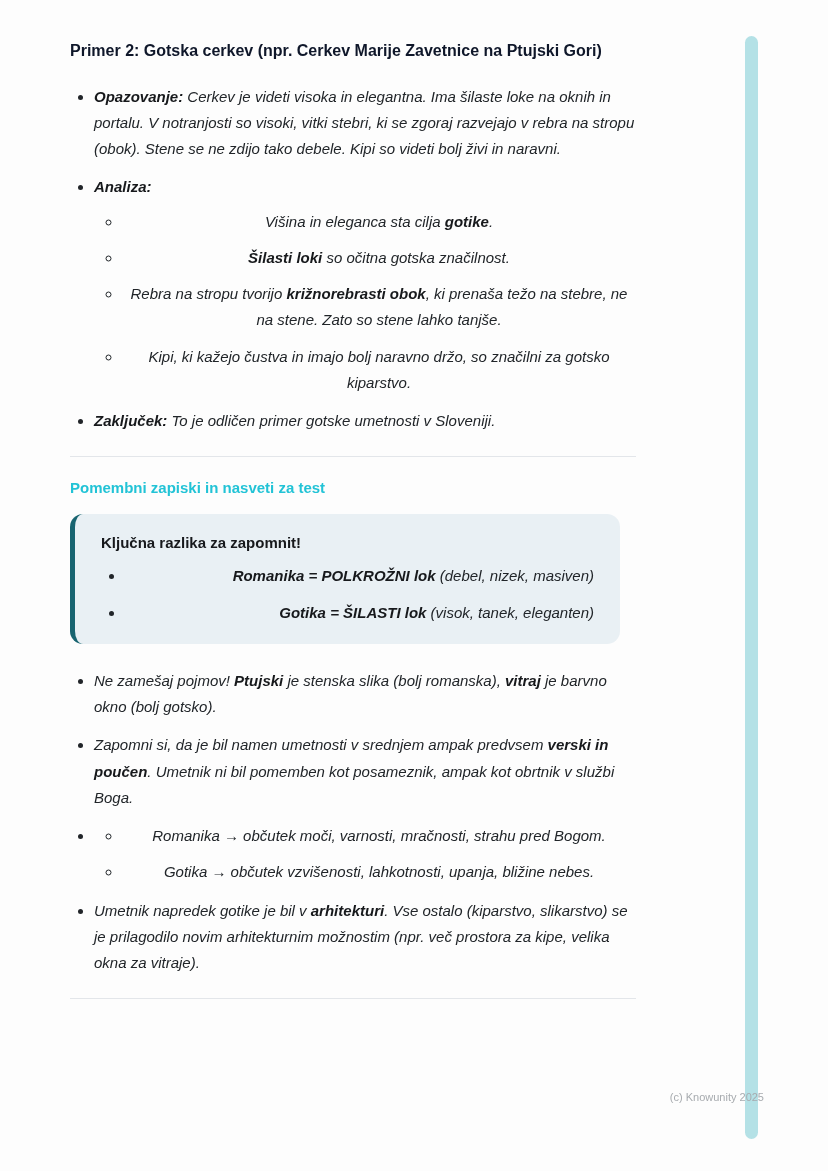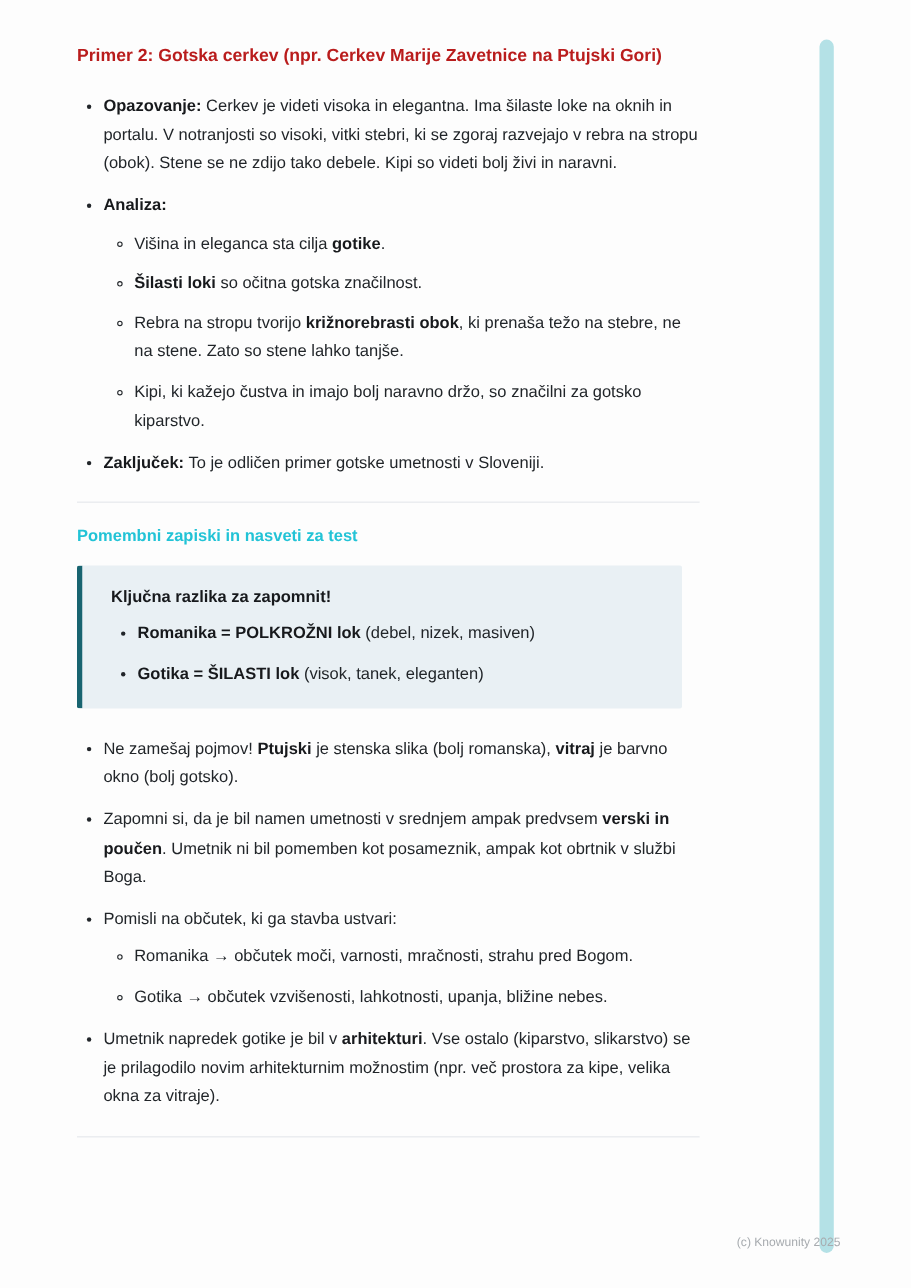--- a/index.html
+++ b/index.html
@@ -19,83 +19,84 @@
     position: absolute;
     left: 70px;
     top: 40px;
     width: 566px;
   }
   .doc-title {
     font-size: 16px;
     font-weight: 700;
     line-height: 1.35;
     margin-bottom: 22px;
-    color: #b91c1c;
+    color: #0f172a;
   }
   ul.disc {
     list-style: disc;
     padding-left: 24px;
   }
   ul.disc > li {
     font-size: 15px;
     line-height: 1.75;
     margin-bottom: 12px;
   }
   ul.circle {
     list-style: circle;
     padding-left: 28px;
     margin-top: 8px;
+    text-align: center;
   }
   ul.circle > li {
     font-size: 15px;
     line-height: 1.75;
     margin-bottom: 10px;
   }
-  li p { margin: 0; }
+  li p { margin: 0; font-style: italic; }
   strong { font-weight: 700; color: #17191c; }
   hr.divider {
     border: none;
     border-top: 1px solid var(--divider, #e3e6ea);
     margin: 22px 0;
   }
   h2.accent {
     color: var(--accent-cyan, #22c3d6);
     font-size: 15px;
     font-weight: 700;
     margin: 14px 0 18px;
   }
   .callout {
     background: var(--callout-bg, #e9f0f4);
     border-left: 5px solid var(--callout-border, #186470);
-    border-radius: 2px;
+    border-radius: 13px;
     padding: 20px 26px 8px 26px;
     margin: 16px 16px 24px 0;
   }
   .callout-title {
     font-weight: 700;
     font-size: 15px;
     margin-bottom: 12px;
     color: #17191c;
   }
-  .callout ul.disc > li { margin-bottom: 10px; }
+  .callout ul.disc > li { margin-bottom: 10px; text-align: right; }
   .tips { margin-top: 4px; }
   .edge-bar {
     position: absolute;
     top: 36px;
     right: 70px;
     width: 13px;
     height: 1103px;
     border-radius: 7px;
     background: var(--edge-bar, #b4e1e6);
     z-index: 1;
   }
   .footer {
     position: absolute;
     right: 64px;
-    bottom: 35px;
+    bottom: 68px;
     font-size: 11px;
     color: var(--footer-text, #a7abaf);
     z-index: 2;
   }
 </style>
 </head>
 <body>
 
 <div class="page">
   <div class="content">
@@ -145,21 +146,20 @@
     </div>
 
     <ul class="disc tips">
       <li>
         <p><span>Ne zamešaj pojmov! </span><strong>Ptujski</strong><span> je stenska slika (bolj romanska), </span><strong>vitraj</strong><span> je barvno okno (bolj gotsko).</span></p>
       </li>
       <li>
         <p><span>Zapomni si, da je bil namen umetnosti v srednjem ampak predvsem </span><strong>verski in poučen</strong><span>. Umetnik ni bil pomemben kot posameznik, ampak kot obrtnik v službi Boga.</span></p>
       </li>
       <li>
-        <p><span>Pomisli na občutek, ki ga stavba ustvari:</span></p>
         <ul class="circle">
           <li>
             <p><span>Romanika → občutek moči, varnosti, mračnosti, strahu pred Bogom.</span></p>
           </li>
           <li>
             <p><span>Gotika → občutek vzvišenosti, lahkotnosti, upanja, bližine nebes.</span></p>
           </li>
         </ul>
       </li>
       <li>

